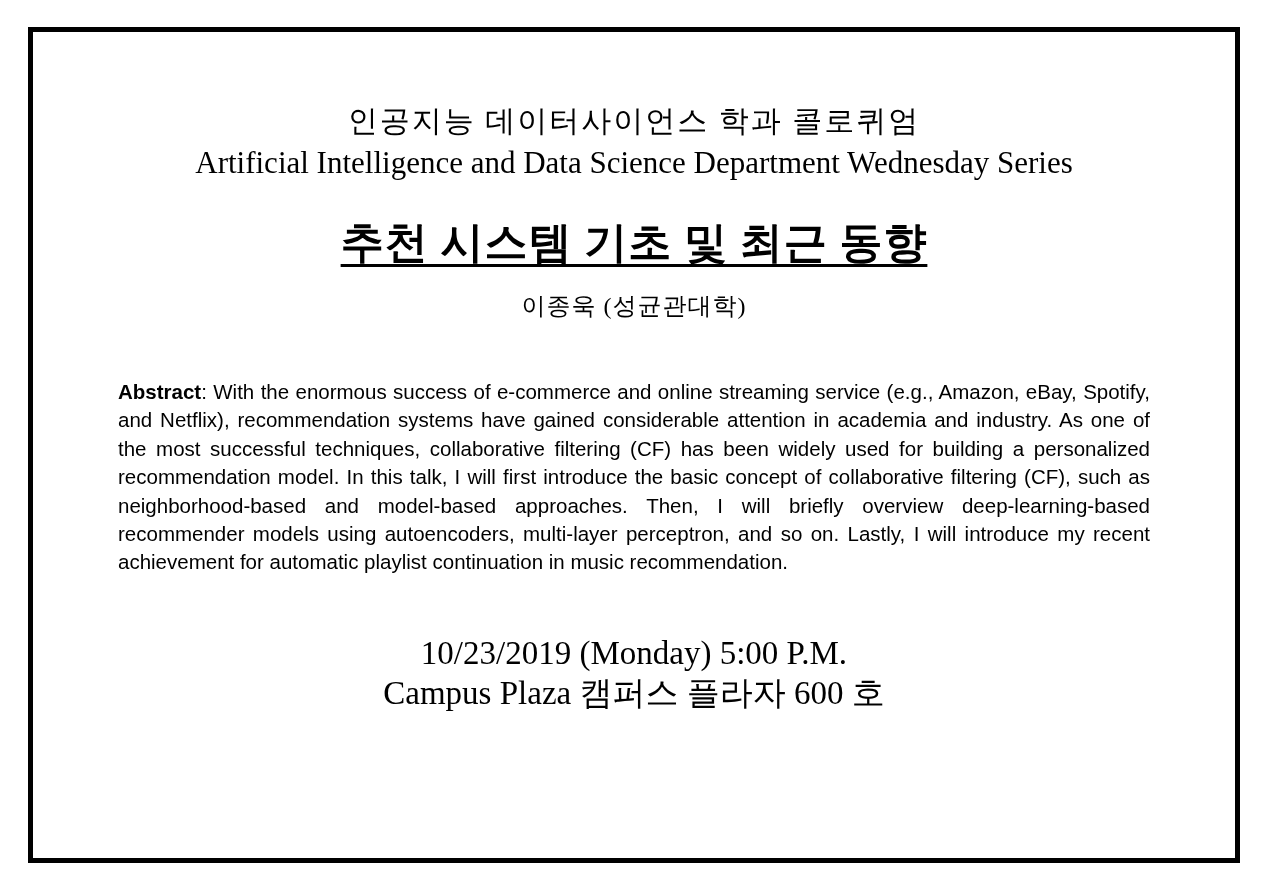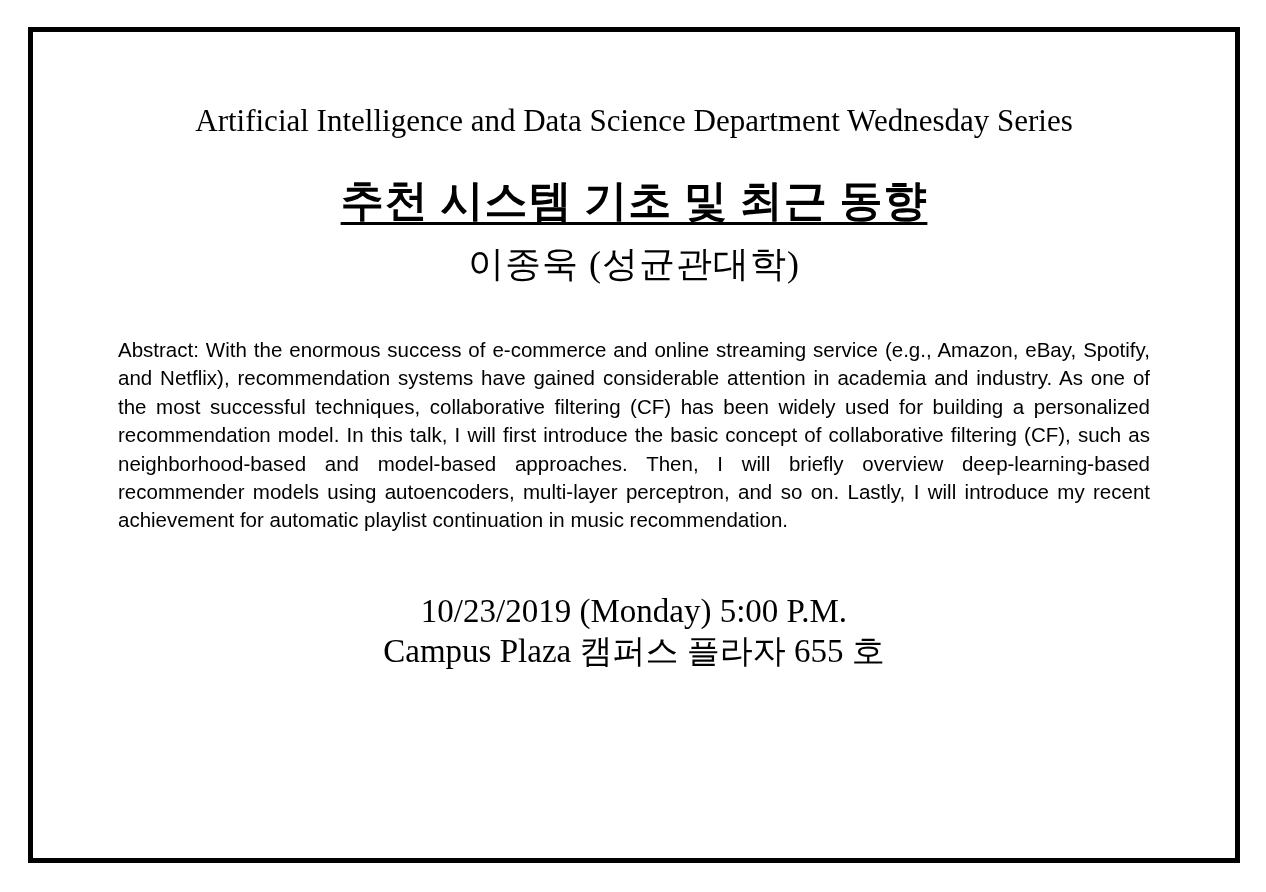--- a/index.html
+++ b/index.html
@@ -48,60 +48,61 @@
   }
   .talk-title .underlined {
     text-decoration: underline;
     text-decoration-thickness: 3px;
     text-underline-offset: 7px;
     margin-top: 30px;
   }
   .speaker {
     margin-top: 14px;
     text-align: center;
-    font-size: 36px;
+    font-size: 24px;
     line-height: 44px;
     letter-spacing: 1px;
   }
   .abstract {
     margin: 50px auto 0 auto;
     width: 1032px;
     font-family: "Liberation Sans", sans-serif;
     font-size: 20.5px;
     line-height: 28.4px;
     text-align: justify;
     text-justify: inter-word;
   }
   .abstract .abstract-label {
-    font-weight: normal;
+    font-weight: bold;
   }
   .footer-group {
     margin-top: 56px;
     text-align: center;
     font-size: 33px;
     line-height: 40px;
   }
 </style>
 </head>
 <body>
 
 <div class="frame">
 
   <div class="header-group">
+    <div class="series-title-ko">인공지능 데이터사이언스 학과 콜로퀴엄</div>
     <div class="series-title-en">Artificial Intelligence and Data Science Department Wednesday Series</div>
   </div>
 
   <div class="talk-title">
     <span class="underlined">추천 시스템 기초 및 최근 동향</span>
   </div>
 
   <div class="speaker">이종욱 (성균관대학)</div>
 
   <div class="abstract">
     <span class="abstract-label">Abstract</span><span>: With the enormous success of e-commerce and online streaming service (e.g., Amazon, eBay, Spotify, and Netflix), recommendation systems have gained considerable attention in academia and industry. As one of the most successful techniques, collaborative filtering (CF) has been widely used for building a personalized recommendation model. In this talk, I will first introduce the basic concept of collaborative filtering (CF), such as neighborhood-based and model-based approaches. Then, I will briefly overview deep-learning-based recommender models using autoencoders, multi-layer perceptron, and so on. Lastly, I will introduce my recent achievement for automatic playlist continuation in music recommendation.</span>
   </div>
 
   <div class="footer-group">
     <div>10/23/2019 (Monday) 5:00 P.M.</div>
-    <div>Campus Plaza 캠퍼스 플라자 655 호</div>
+    <div>Campus Plaza 캠퍼스 플라자 600 호</div>
   </div>
 
 </div>
 
 </body></html>

